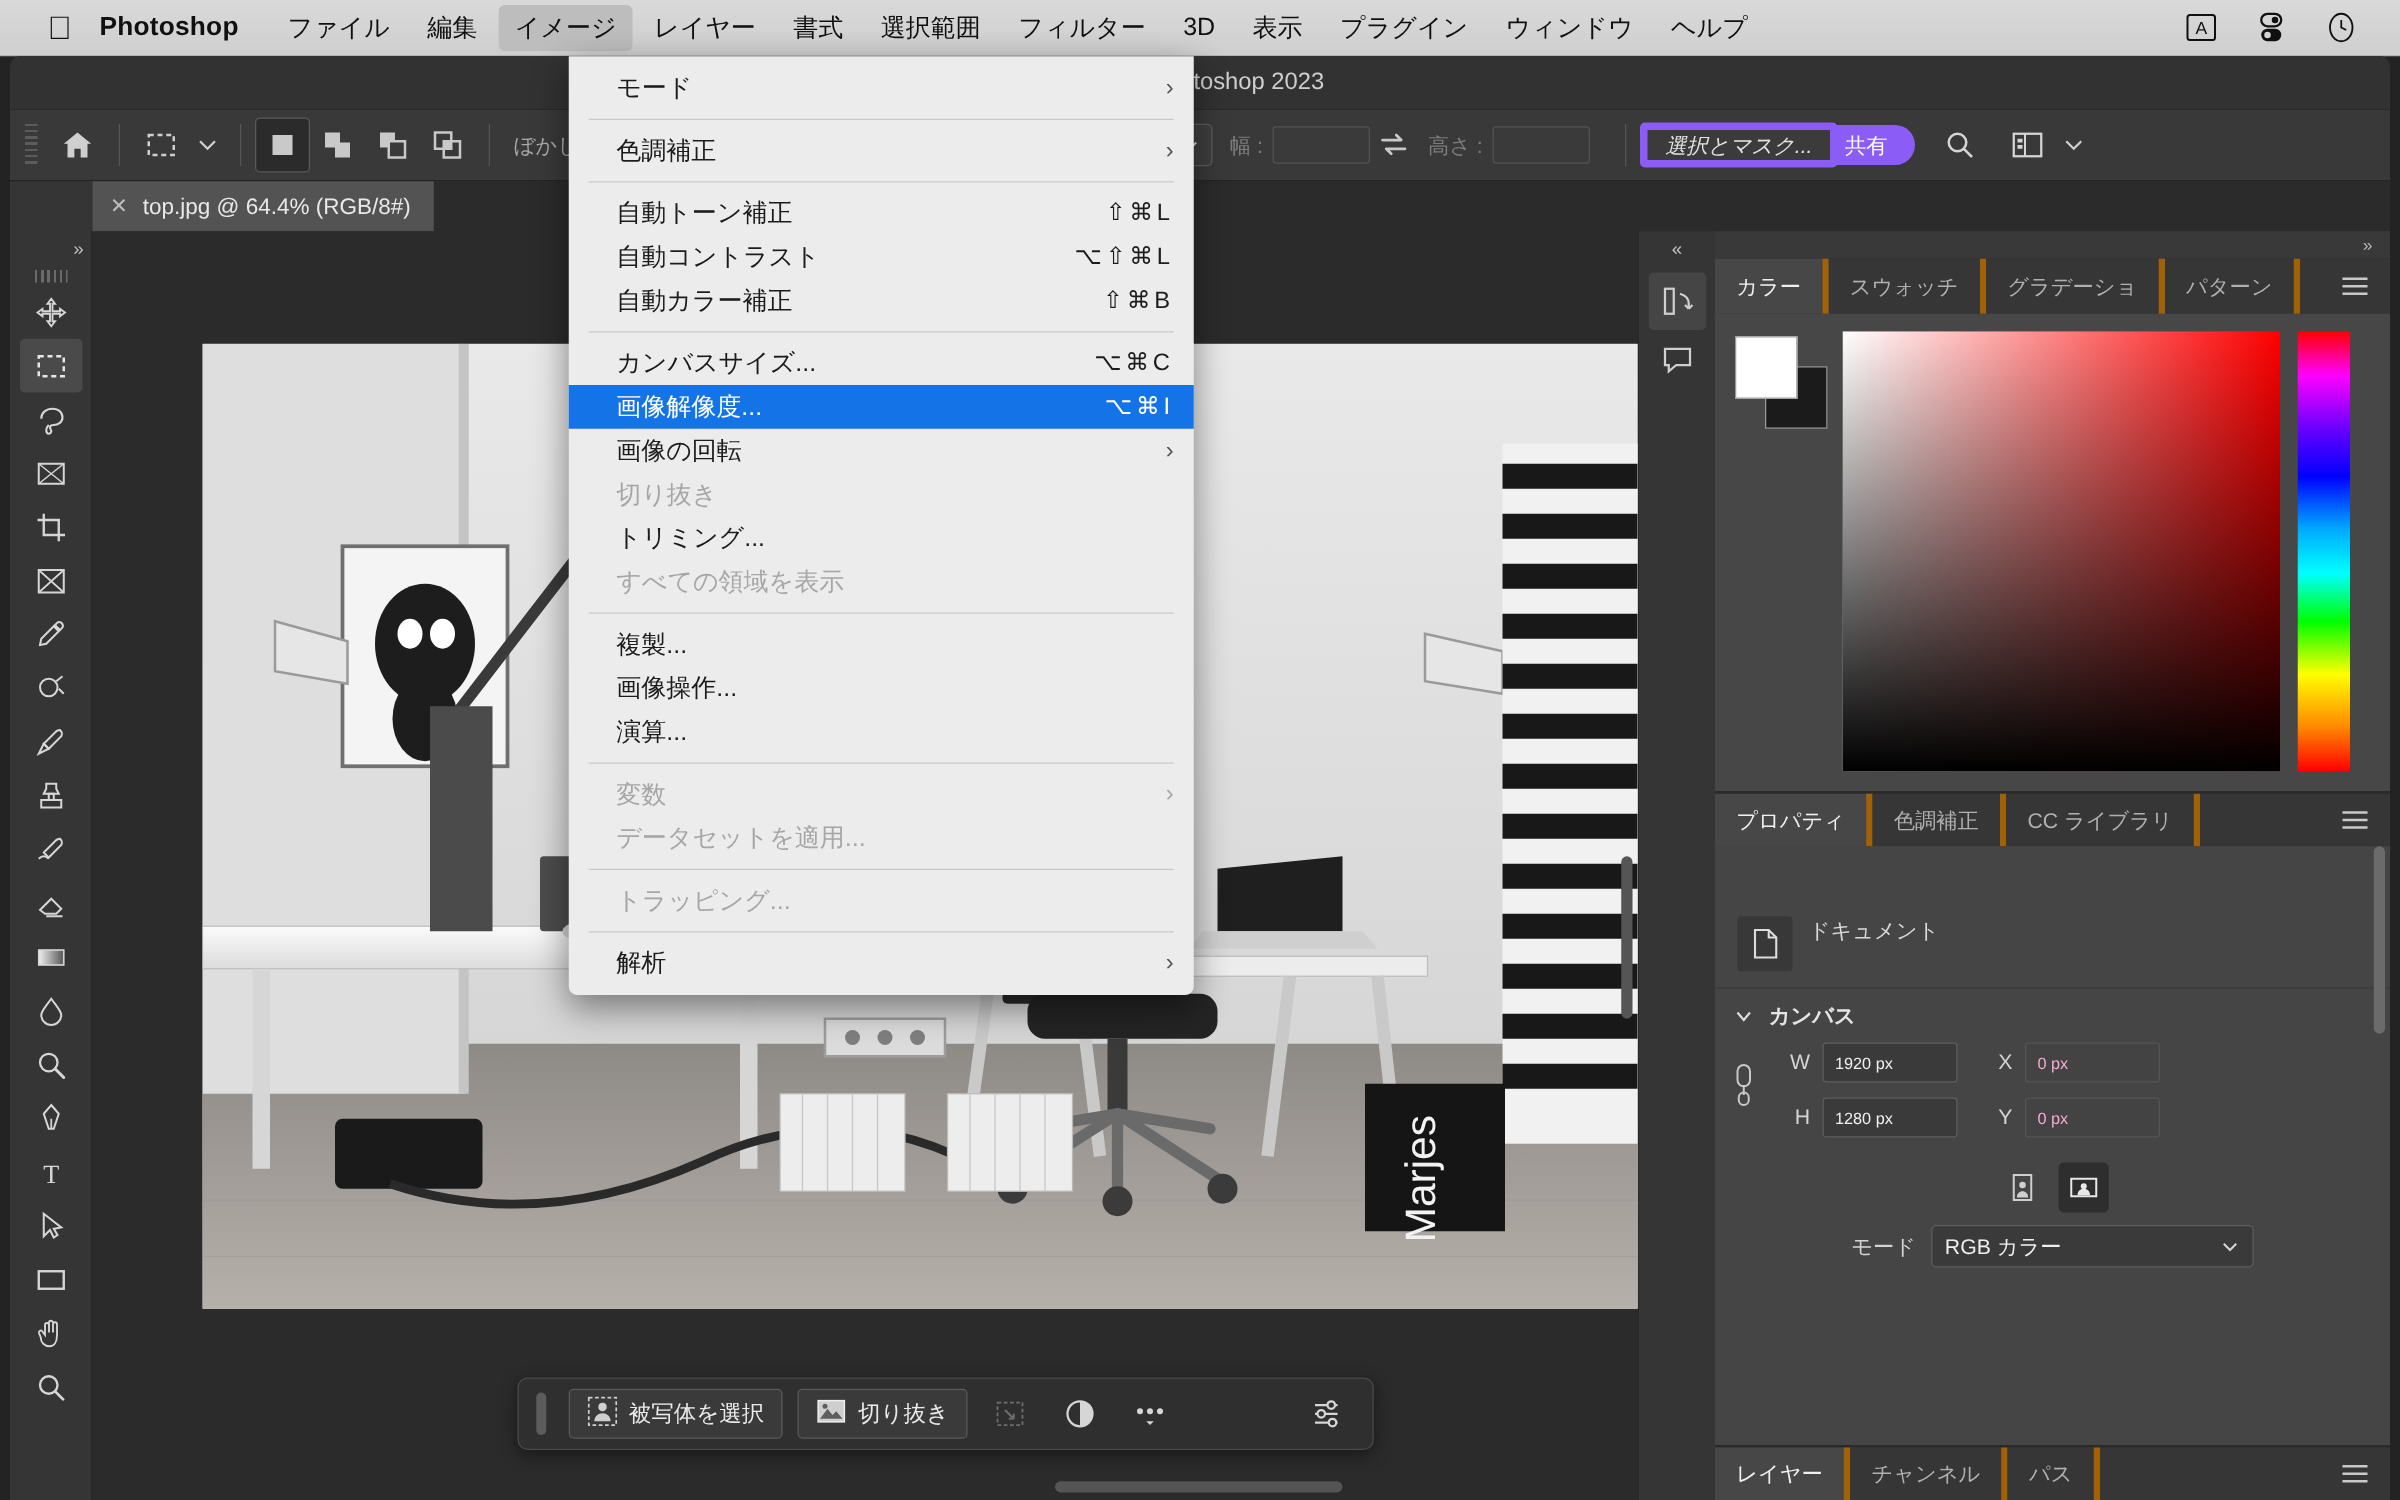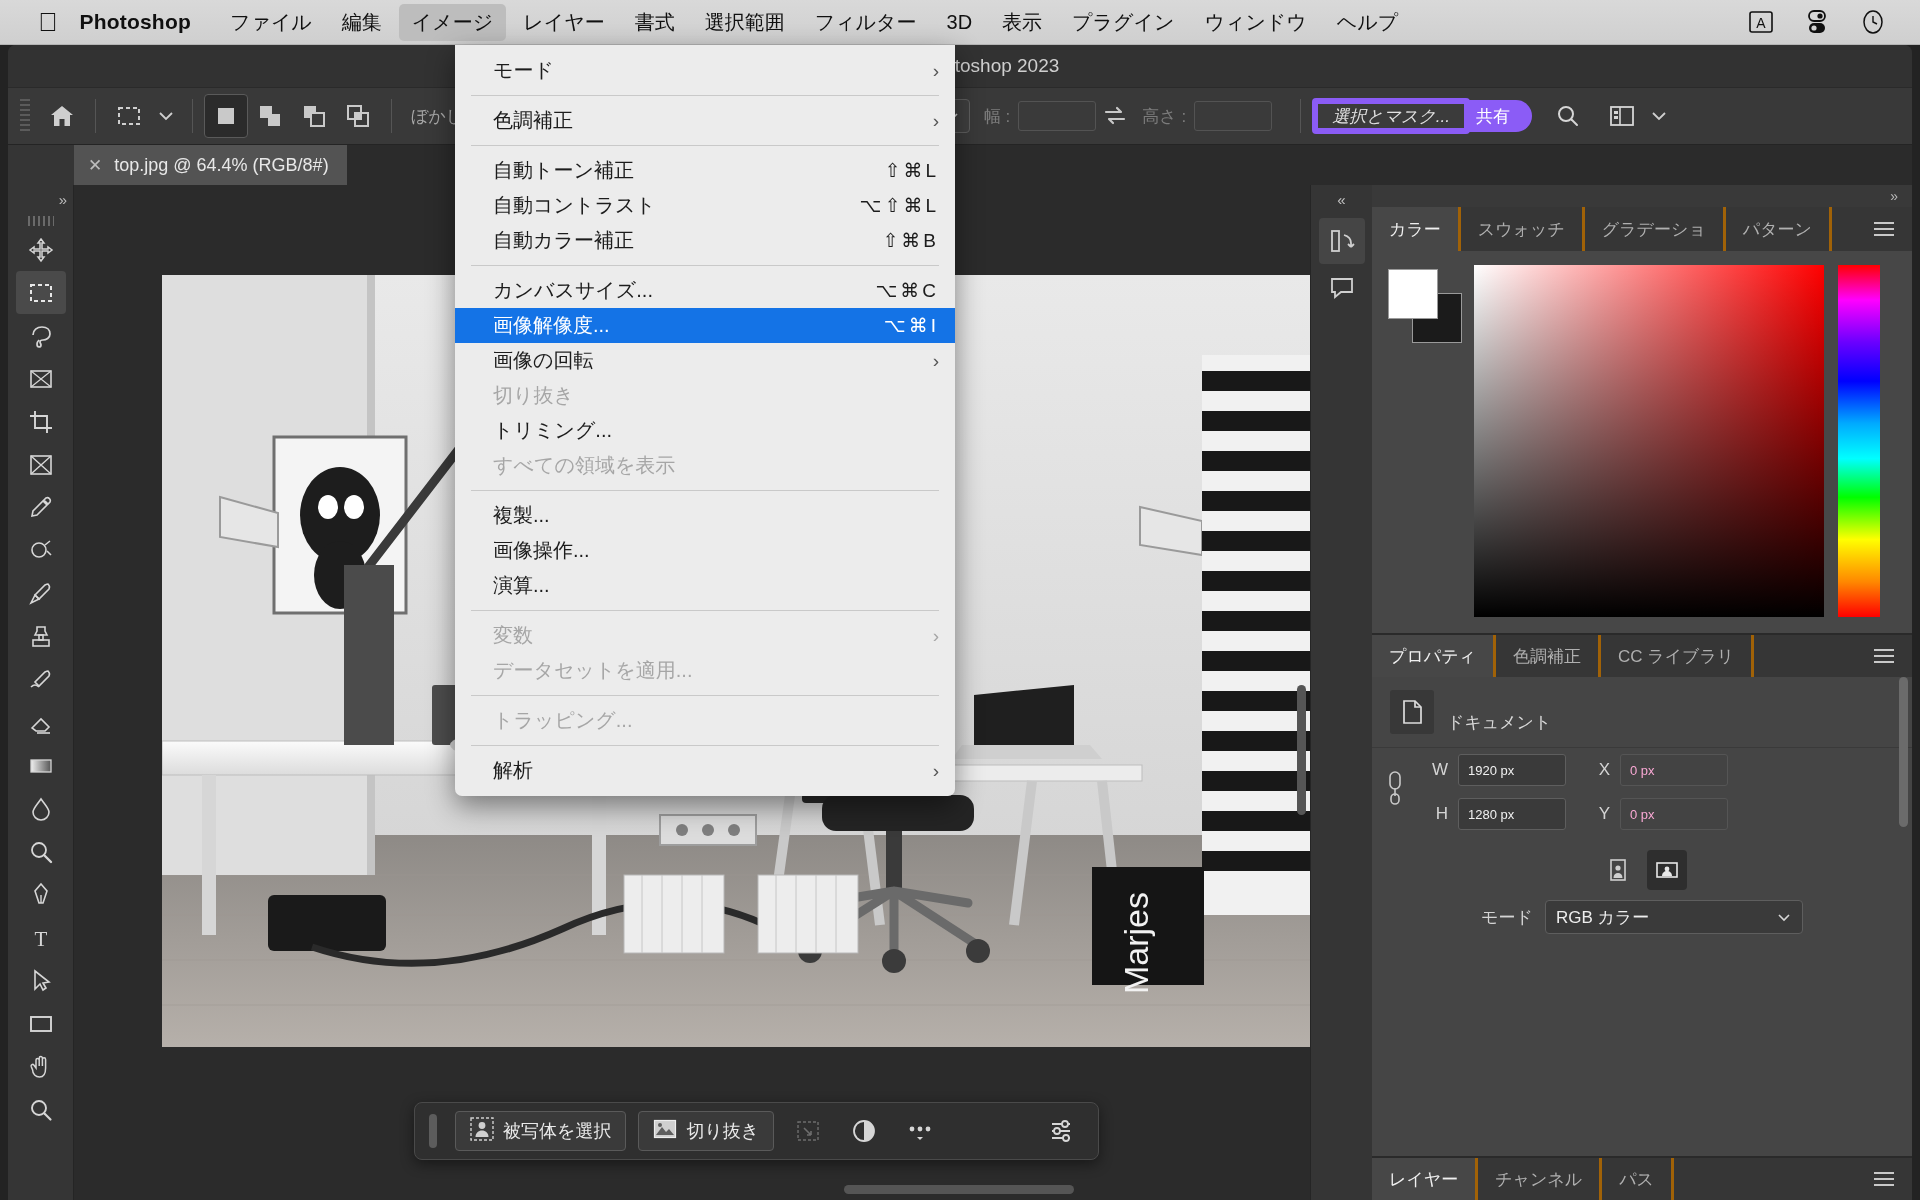--- a/index.html
+++ b/index.html
@@ -126,37 +126,37 @@
   }
   .ds-chev { color:#c3c3c3; font-size:15px; margin-bottom:10px; }
   .ds-icon { width:46px; height:46px; display:flex; align-items:center; justify-content:center; color:#cfcfcf; border-radius:4px;}
   .ds-icon.sel { background:#454545; }
 
   .right-panels { width: 540px; background:#393939; display:flex; flex-direction:column; }
   .panel-collapse { height:22px; background:#393939; display:flex; align-items:center; justify-content:flex-end; padding-right:14px; color:#b9b9b9; font-size:14px;}
   .panel-tabs { height:44px; background:#2f2f2f; display:flex; align-items:stretch; }
   .ptab {
     display:flex; align-items:center; padding: 0 17px; font-size:17px; color:#b0b0b0;
-    background:#363636; border-right:3px solid #a16207;
+    background:#363636; border-right:5px solid #a16207;
   }
   .ptab.active { background:#474747; color:#f0f0f0; }
   .ptab-filler { flex:1; background:#363636; }
   .ptab-menu { display:flex; align-items:center; padding: 0 16px; background:#363636; color:#c9c9c9; }
 
   
   .color-panel { background:#474747; padding: 14px 16px 16px 16px; display:flex; gap:14px; align-items:flex-start; }
   .swatchstack { position:relative; width:72px; height:72px; margin-top:4px; }
   .sw-fg { position:absolute; left:0; top:0; width:50px; height:50px; background:#fff; border:1px solid #9a9a9a; }
   .sw-bg { position:absolute; left:24px; top:24px; width:50px; height:50px; background:#1b1b1b; border:1px solid #9a9a9a; }
   .color-field { width: 350px; height: 352px; position:relative; }
   .color-strip { width: 42px; height: 352px; position:relative; }
 
   
   .props { flex:1; background:#454545; display:flex; flex-direction:column; }
-  .doc-head { display:flex; align-items:flex-end; gap:13px; padding: 13px 18px; color:#d9d9d9; font-size:17px; }
+  .doc-head { display:flex; align-items:flex-start; gap:13px; padding: 13px 18px; color:#d9d9d9; font-size:17px;margin-top:43px; }
   .doc-icon { width:44px; height:44px; background:#383838; border-radius:3px; display:flex; align-items:center; justify-content:center;}
   .sect-head { display:flex; align-items:center; gap:11px; padding: 10px 18px 4px 14px; color:#e4e4e4; font-size:17px; font-weight:bold;}
   .prop-row { display:flex; align-items:center; gap:10px; padding: 6px 18px 6px 0; }
   .link-icon { width:46px; display:flex; justify-content:center; color:#c9c9c9; }
   .plabel { color:#d4d4d4; font-size:17px; width:20px; text-align:right; }
   .pfield {
     background:#3a3a3a; border:1px solid #5e5e5e; border-radius:3px; height:32px; width:108px;
     display:flex; align-items:center; padding-left:9px; color:#f0f0f0; font-size:13px;
   }
   .pfield.dim { color:#f9a8d4; border-color:#555; background:#434343; }
@@ -723,20 +723,26 @@
               <svg width="24" height="26" viewBox="0 0 24 26">
                   <path d="M4 2h11l6 6v16H4z" fill="none" stroke="#dcdcdc" stroke-width="1.7"></path>
                   <path d="M15 2v6h6" fill="none" stroke="#dcdcdc" stroke-width="1.7"></path>
                 </svg>
             </div>
             <span>ドキュメント</span>
           </div>
 
           <div style="border-top:1px solid #3a3a3a"></div>
 
+          <div class="sect-head">
+            <svg width="18" height="18" viewBox="0 0 18 18">
+                <path d="M4 6 L9 12 L14 6" fill="none" stroke="#dcdcdc" stroke-width="1.8"></path>
+              </svg>
+            <span>カンバス</span>
+          </div>
 
           <div class="prop-row">
             <div class="link-icon" style="height:72px;align-items:center;margin-top:36px;position:absolute;left:0">
               <svg width="20" height="40" viewBox="0 0 20 40">
                   <path d="M10 4 a5 5 0 0 1 5 5 v7 a5 5 0 0 1 -10 0 v-7 a5 5 0 0 1 5 -5z" fill="none" stroke="#c9c9c9" stroke-width="1.6"></path>
                   <path d="M10 20 v8" stroke="#c9c9c9" stroke-width="1.6"></path>
                   <path d="M10 26 a4 4 0 0 1 4 4 v2 a4 4 0 0 1 -8 0 v-2 a4 4 0 0 1 4 -4z" fill="none" stroke="#c9c9c9" stroke-width="1.6"></path>
                 </svg>
             </div>
             <div style="width:46px"></div>

